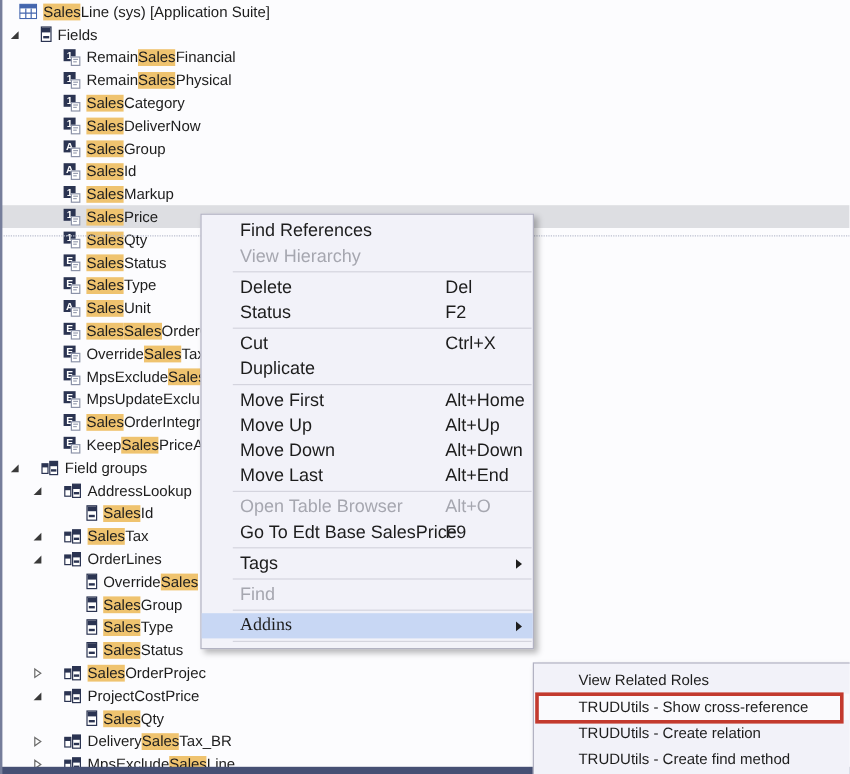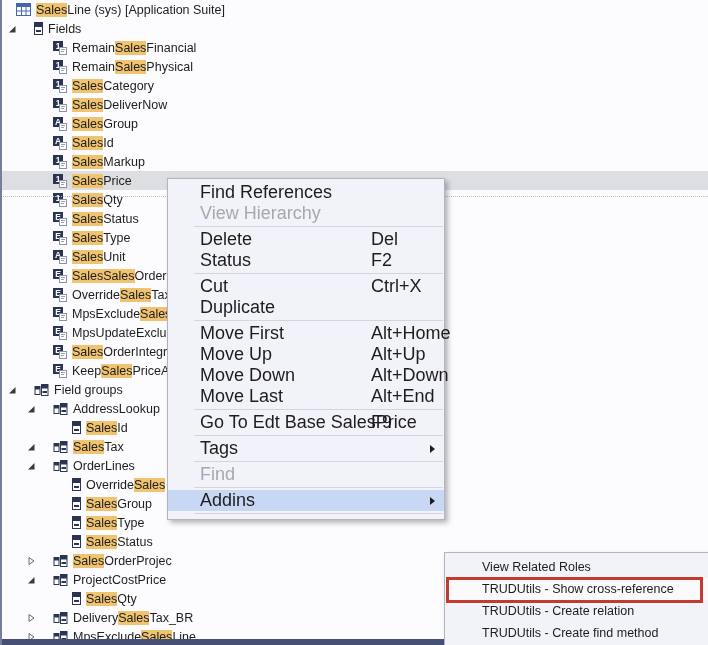--- a/index.html
+++ b/index.html
@@ -33,23 +33,23 @@
   
   #dotted-line{position:absolute;left:0;right:0;top:196px;border-top:1px dotted #B9BDCE;z-index:4;}
   
   #context-menu{
     position:absolute;left:167px;top:178px;width:278px;box-sizing:border-box;
     background:var(--menu-bg);border:1px solid var(--menu-border);
     box-shadow:3px 3px 5px rgba(0,0,0,.28);
     padding:3px 0;z-index:20;
   }
   .mi{position:relative;height:21px;line-height:21px;padding-left:32px;
-      font-size:18px;color:var(--text);white-space:nowrap;}
+      font-size:15px;color:var(--text);white-space:nowrap;}
   .mi.dis{color:var(--disabled-text);}
-  .mi.hot{background:var(--menu-hover);}
+  .mi.hot{background:var(--menu-hover);font-family:Liberation Serif, serif;}
   .mi-shortcut{position:absolute;left:203px;top:0;}
   .mi-arrow{position:absolute;right:9px;top:6.5px;width:0;height:0;
     border-top:4px solid transparent;border-bottom:4px solid transparent;
     border-left:5px solid #1e1e1e;}
   .msep{height:1px;background:var(--separator);margin:2px 1px 2px 26px;}
   
   #addins-submenu{
     position:absolute;left:444px;top:552px;width:268px;box-sizing:border-box;
     background:var(--menu-bg);border:1px solid var(--menu-border);
     box-shadow:3px 3px 5px rgba(0,0,0,.28);
@@ -385,20 +385,21 @@
     <div class="mi"><span class="mi-label">Status</span><span class="mi-shortcut">F2</span></div>
     <div class="msep"></div>
     <div class="mi"><span class="mi-label">Cut</span><span class="mi-shortcut">Ctrl+X</span></div>
     <div class="mi"><span class="mi-label">Duplicate</span></div>
     <div class="msep"></div>
     <div class="mi"><span class="mi-label">Move First</span><span class="mi-shortcut">Alt+Home</span></div>
     <div class="mi"><span class="mi-label">Move Up</span><span class="mi-shortcut">Alt+Up</span></div>
     <div class="mi"><span class="mi-label">Move Down</span><span class="mi-shortcut">Alt+Down</span></div>
     <div class="mi"><span class="mi-label">Move Last</span><span class="mi-shortcut">Alt+End</span></div>
     <div class="msep"></div>
+    <div class="mi dis"><span class="mi-label">Open Table Browser</span><span class="mi-shortcut">Alt+O</span></div>
     <div class="mi"><span class="mi-label">Go To Edt Base SalesPrice</span><span class="mi-shortcut">F9</span></div>
     <div class="msep"></div>
     <div class="mi"><span class="mi-label">Tags</span><span class="mi-arrow"></span></div>
     <div class="msep"></div>
     <div class="mi dis"><span class="mi-label">Find</span></div>
     <div class="msep"></div>
     <div class="mi hot"><span class="mi-label">Addins</span><span class="mi-arrow"></span></div>
     <div class="msep"></div>
   </div>
 <div id="addins-submenu">

